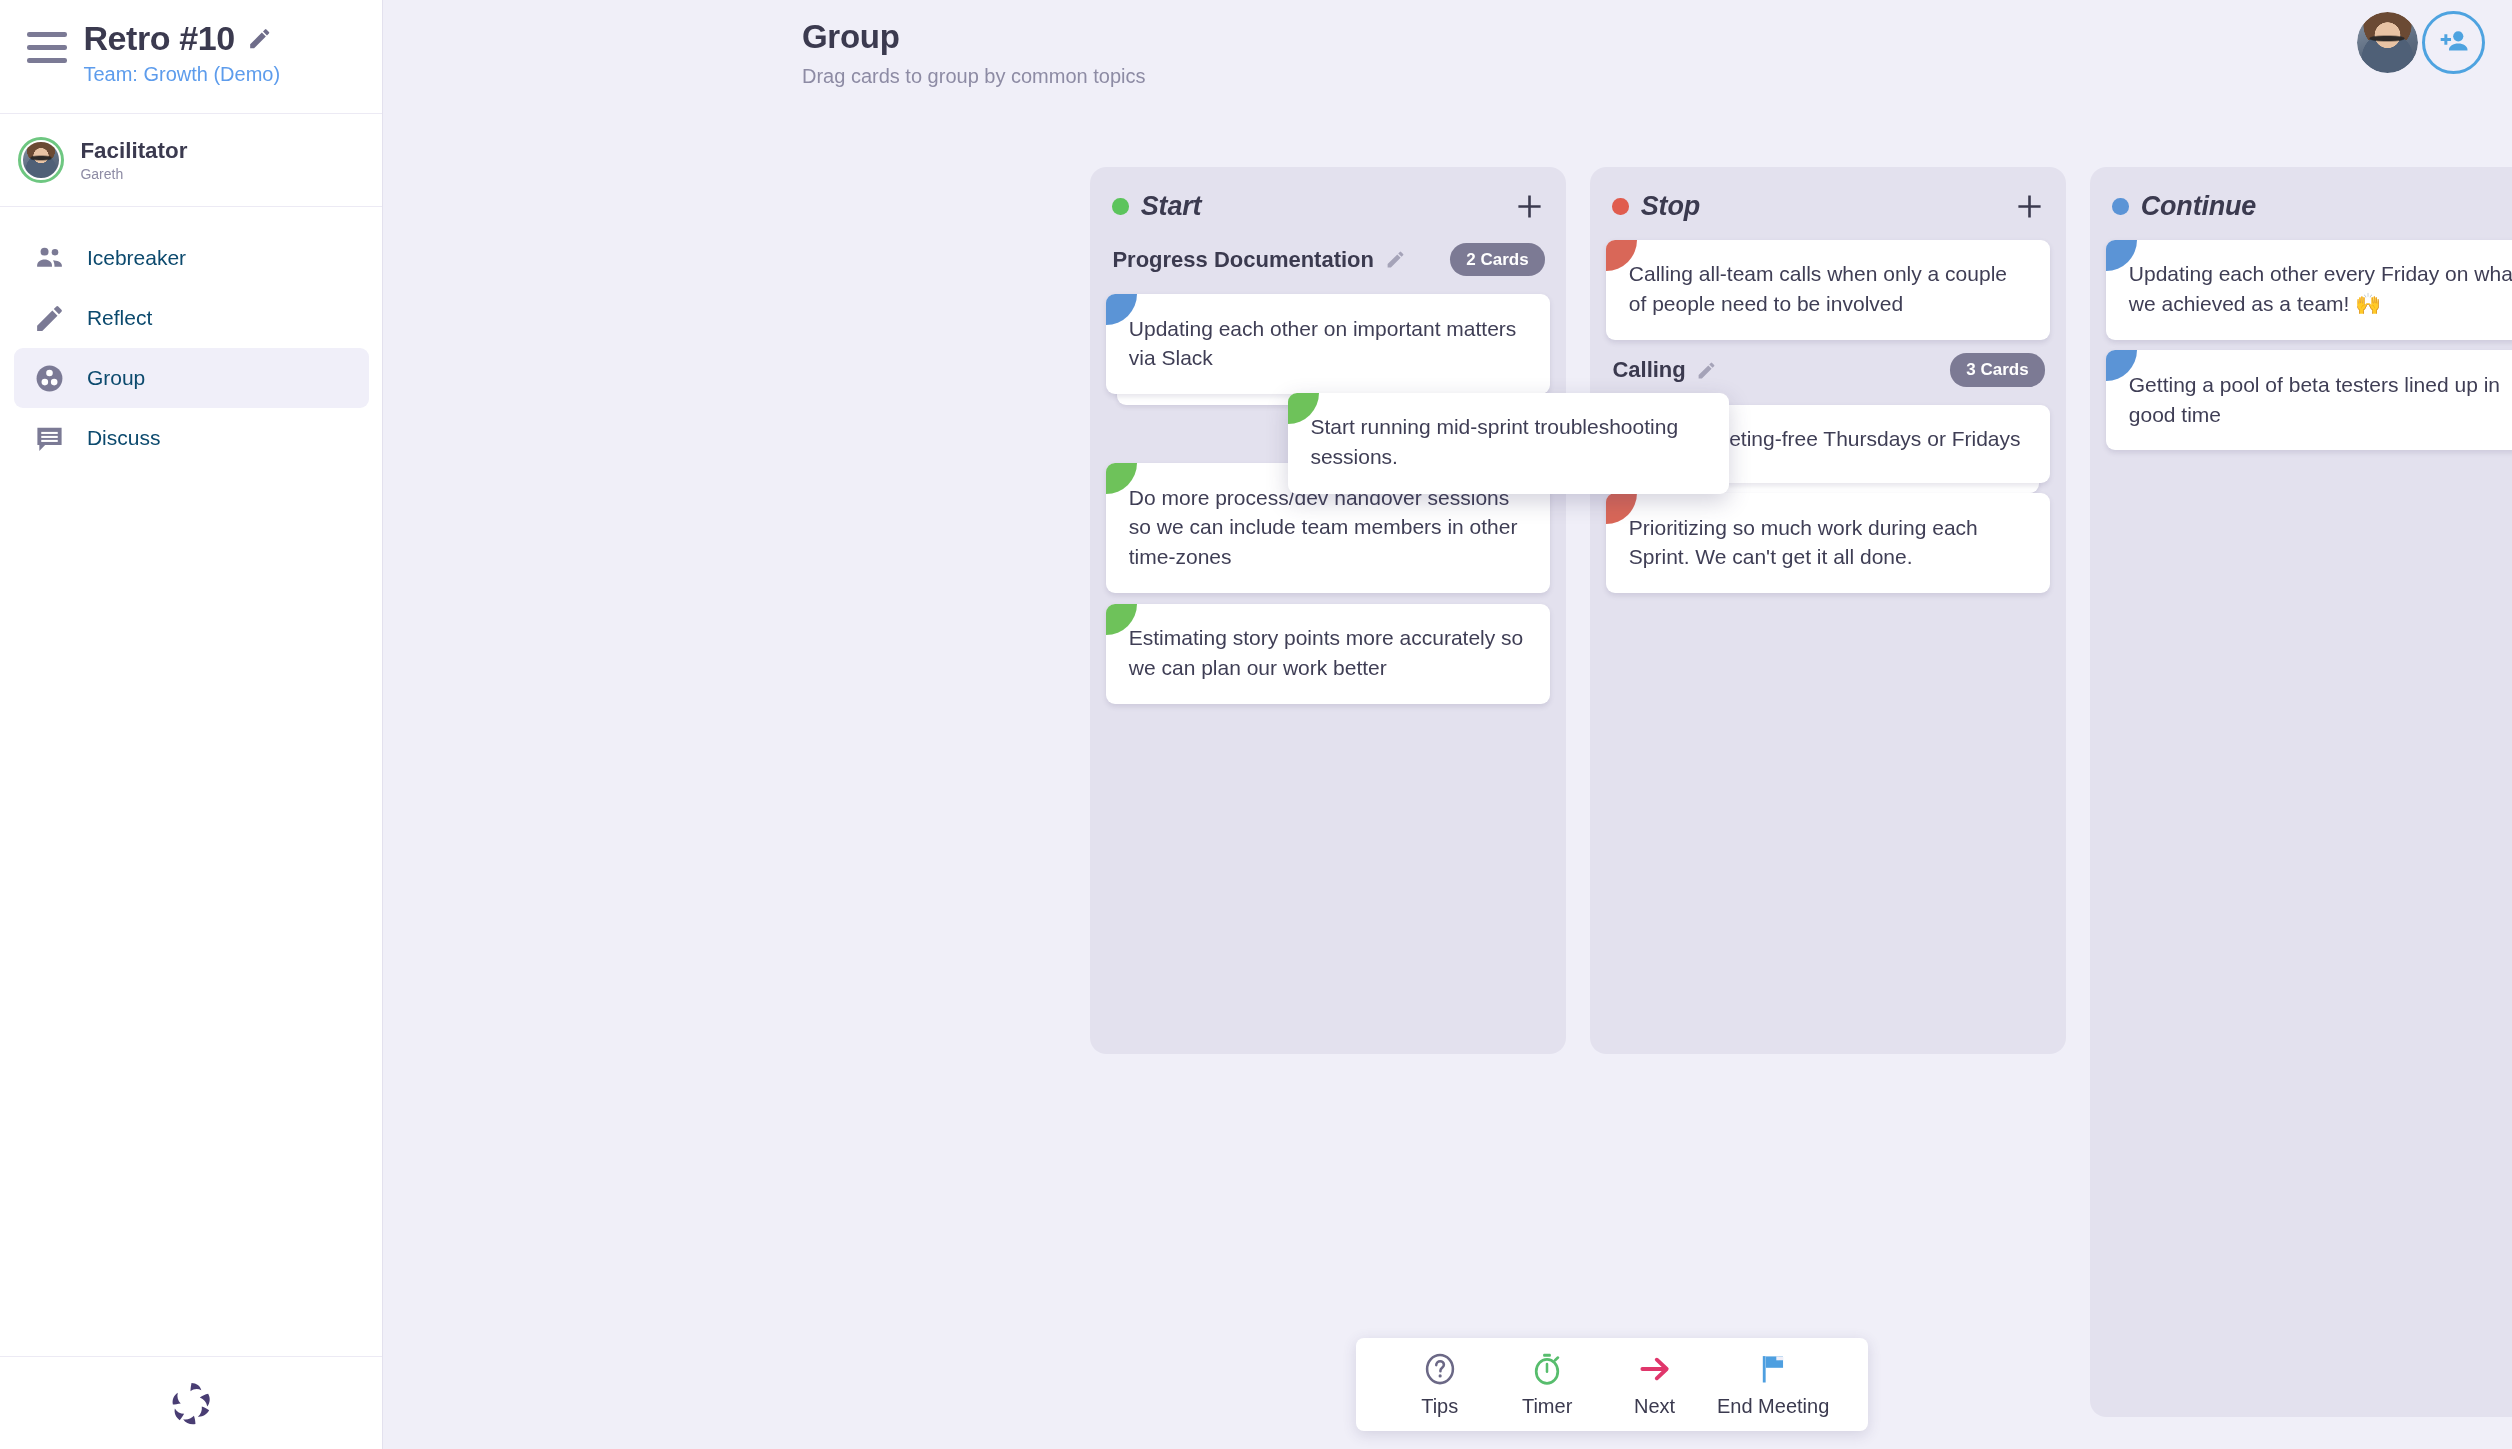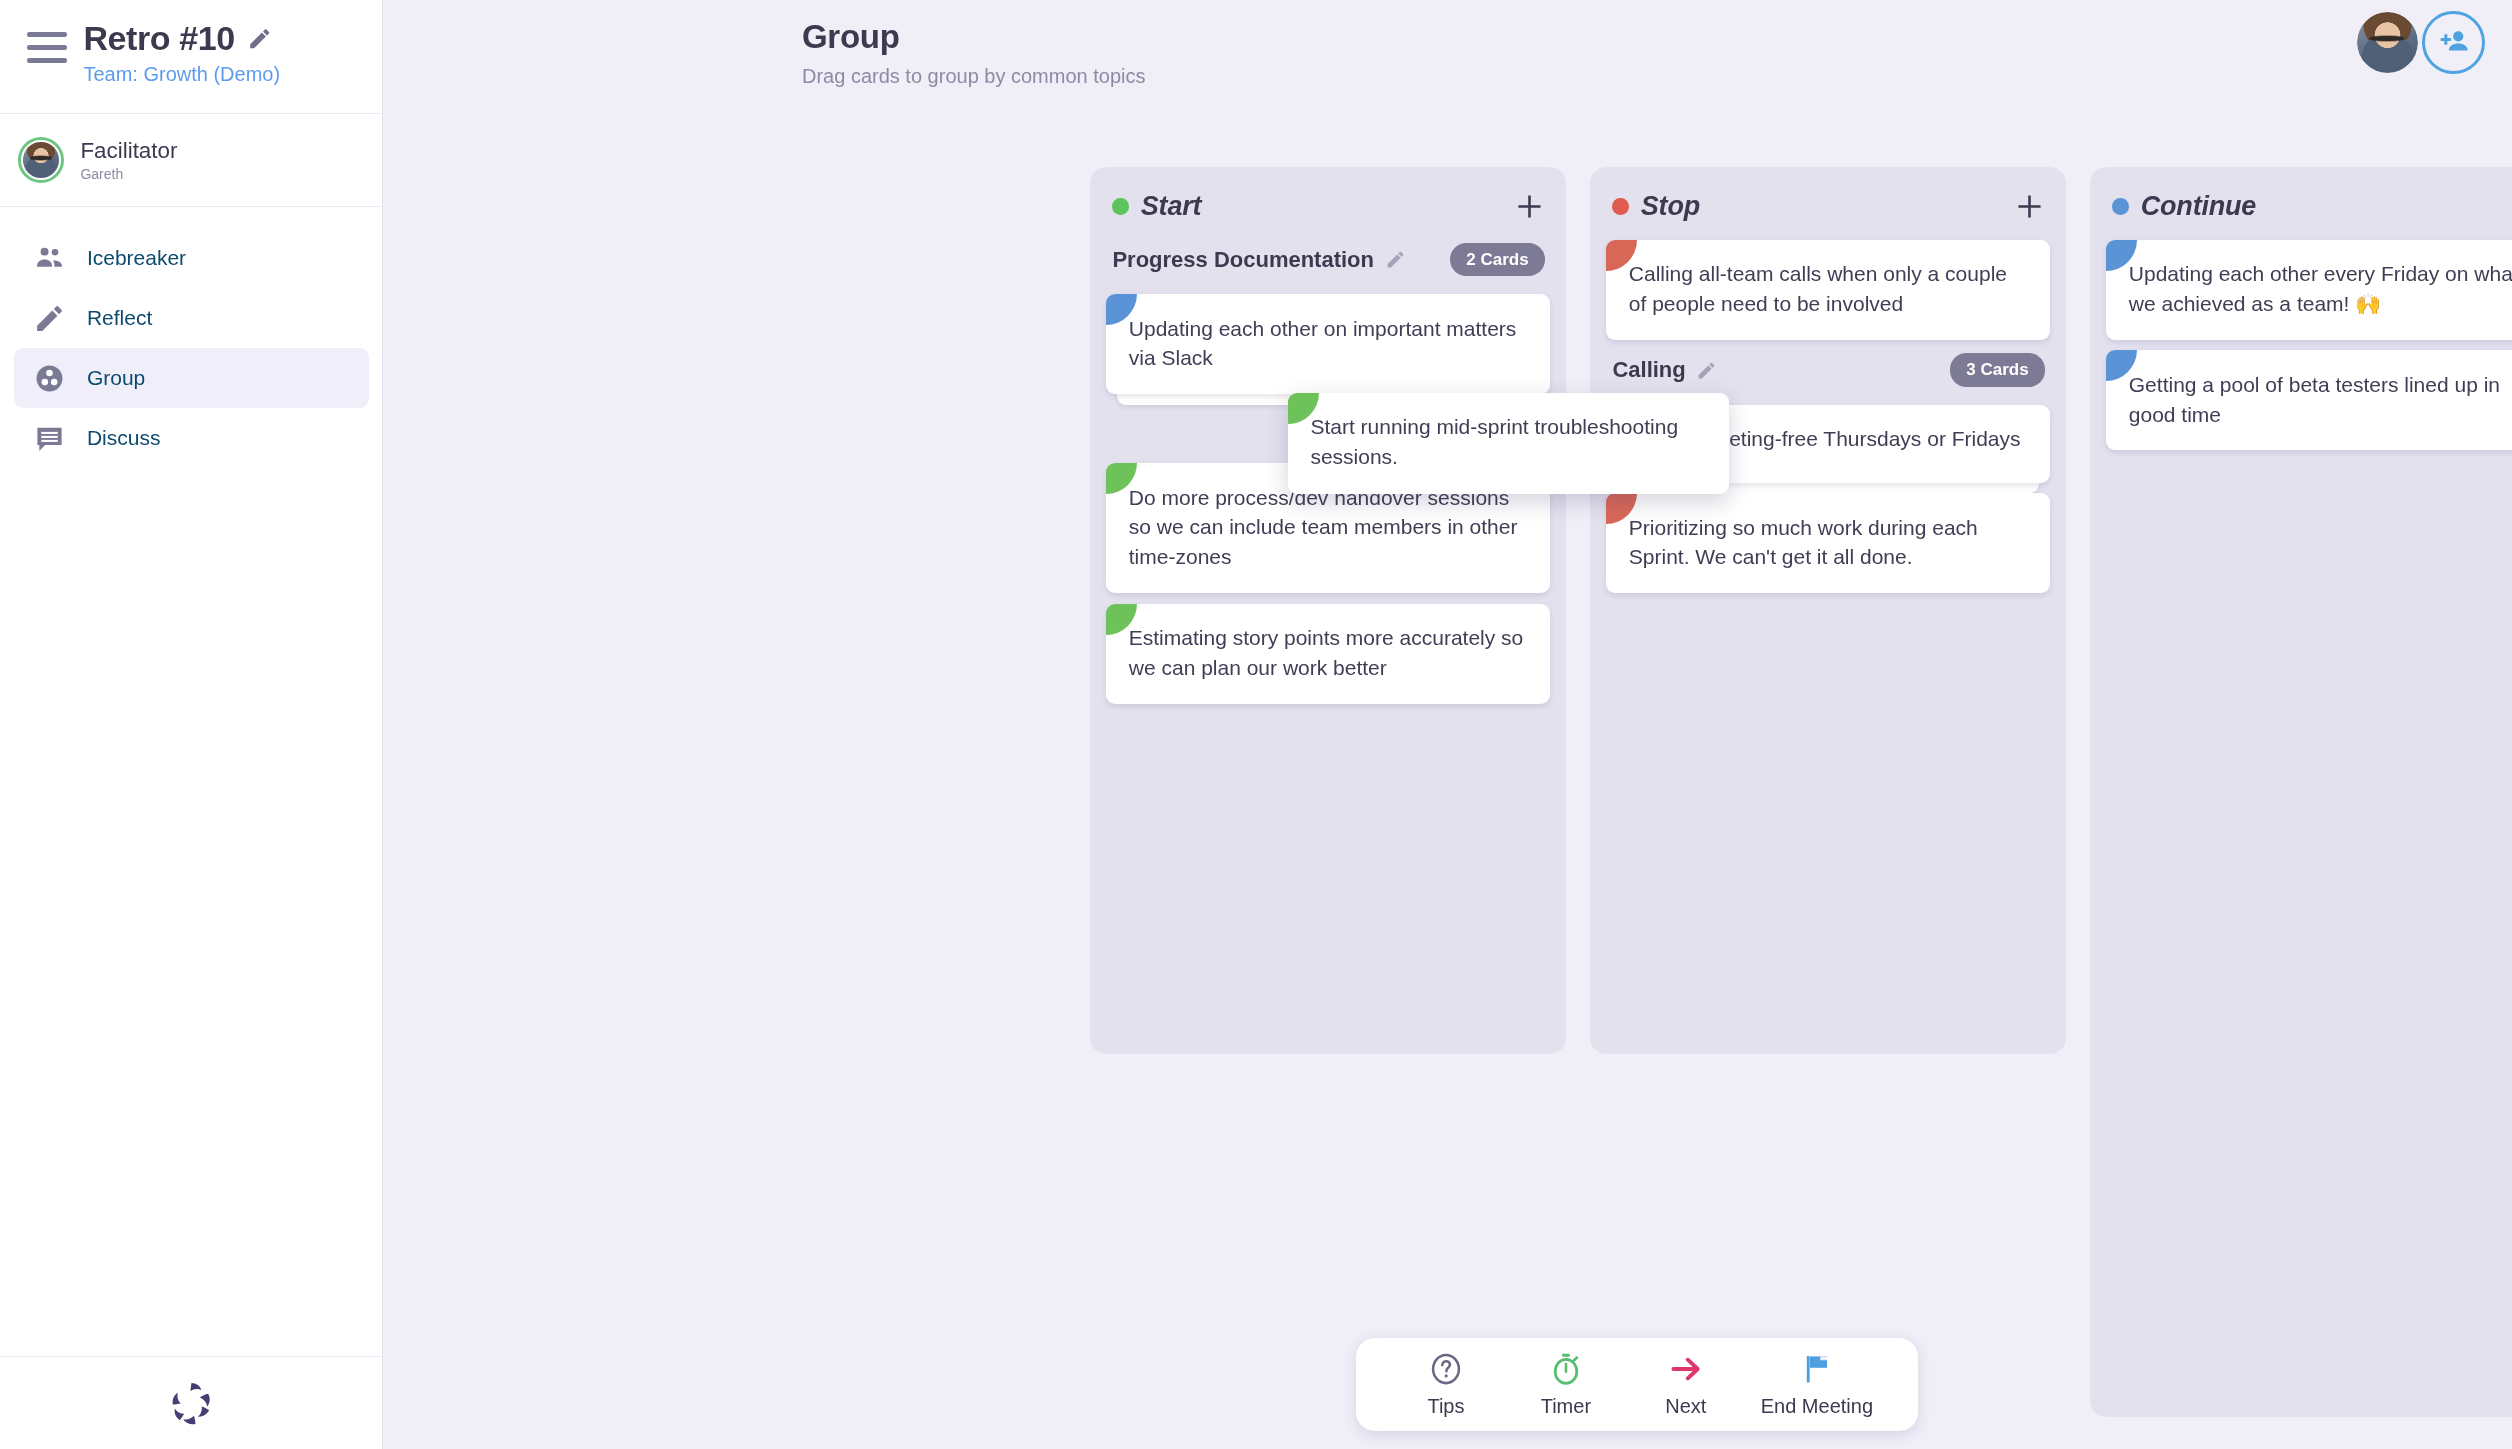--- a/index.html
+++ b/index.html
@@ -56,21 +56,21 @@
       radial-gradient(circle at 50% 22%, #6b4a34 0 42%, rgba(107,74,52,0) 43%),
       linear-gradient(160deg, #8b98a8 0%, #5d6c80 55%, #49566a 100%);
       position: relative; overflow: hidden;
   }
   .avatar-img::after {
     content:""; position:absolute; left:22%; top:40%; width:56%; height:9%;
     background: #2e2a28; border-radius: 40%;
     box-shadow: 0 0 0 0.7px rgba(0,0,0,.35);
   }
   .fac-txt { display: flex; flex-direction: column; }
-  .fac-role { font-size: 22.4px; font-weight: normal; color: #3b3a4f; line-height: 1.15; }
+  .fac-role { font-size: 22.4px; font-weight: bold; color: #3b3a4f; line-height: 1.15; }
   .fac-name { font-size: 14px; color: #8d8ba4; margin-top: 3px; }
 
   .sb-nav { padding-top: 21px; }
   .nav-item {
     height: 60px; display: flex; align-items: center;
     padding-left: 19.4px; gap: 21px; cursor: pointer;
     margin: 0 13.5px; border-radius: 9px;
   }
   .nav-item.active { background: #f0eff9; }
   .nav-icon { width: 33px; height: 33px; flex: 0 0 auto; display:flex; align-items:center; justify-content:center;}
@@ -150,22 +150,22 @@
     position: absolute; top: 393px; left: 905px;
     width: 441px; background: #fff; border-radius: 9px;
     padding: 19.4px 22.4px 22.4px 22.4px;
     box-shadow: 0 7.5px 22.4px rgba(60,54,100,0.22);
     z-index: 60;
   }
 
   
   .toolbar {
     position: absolute; left: 973px; bottom: 18px;
-    width: 562px; height: 93px;
-    background: #fff; border-radius: 19px;
+    width: 512px; height: 93px;
+    background: #fff; border-radius: 8px;
     box-shadow: 0 3.7px 13.5px rgba(70,64,110,0.16);
     display: flex; align-items: center; justify-content: space-around;
     padding: 0 30px;
     z-index: 50;
   }
   .tool {
     display: flex; flex-direction: column; align-items: center; gap: 7.5px;
     cursor: pointer; min-width: 90px;
   }
   .tool-ico { height: 37px; display: flex; align-items: center; justify-content: center; }

